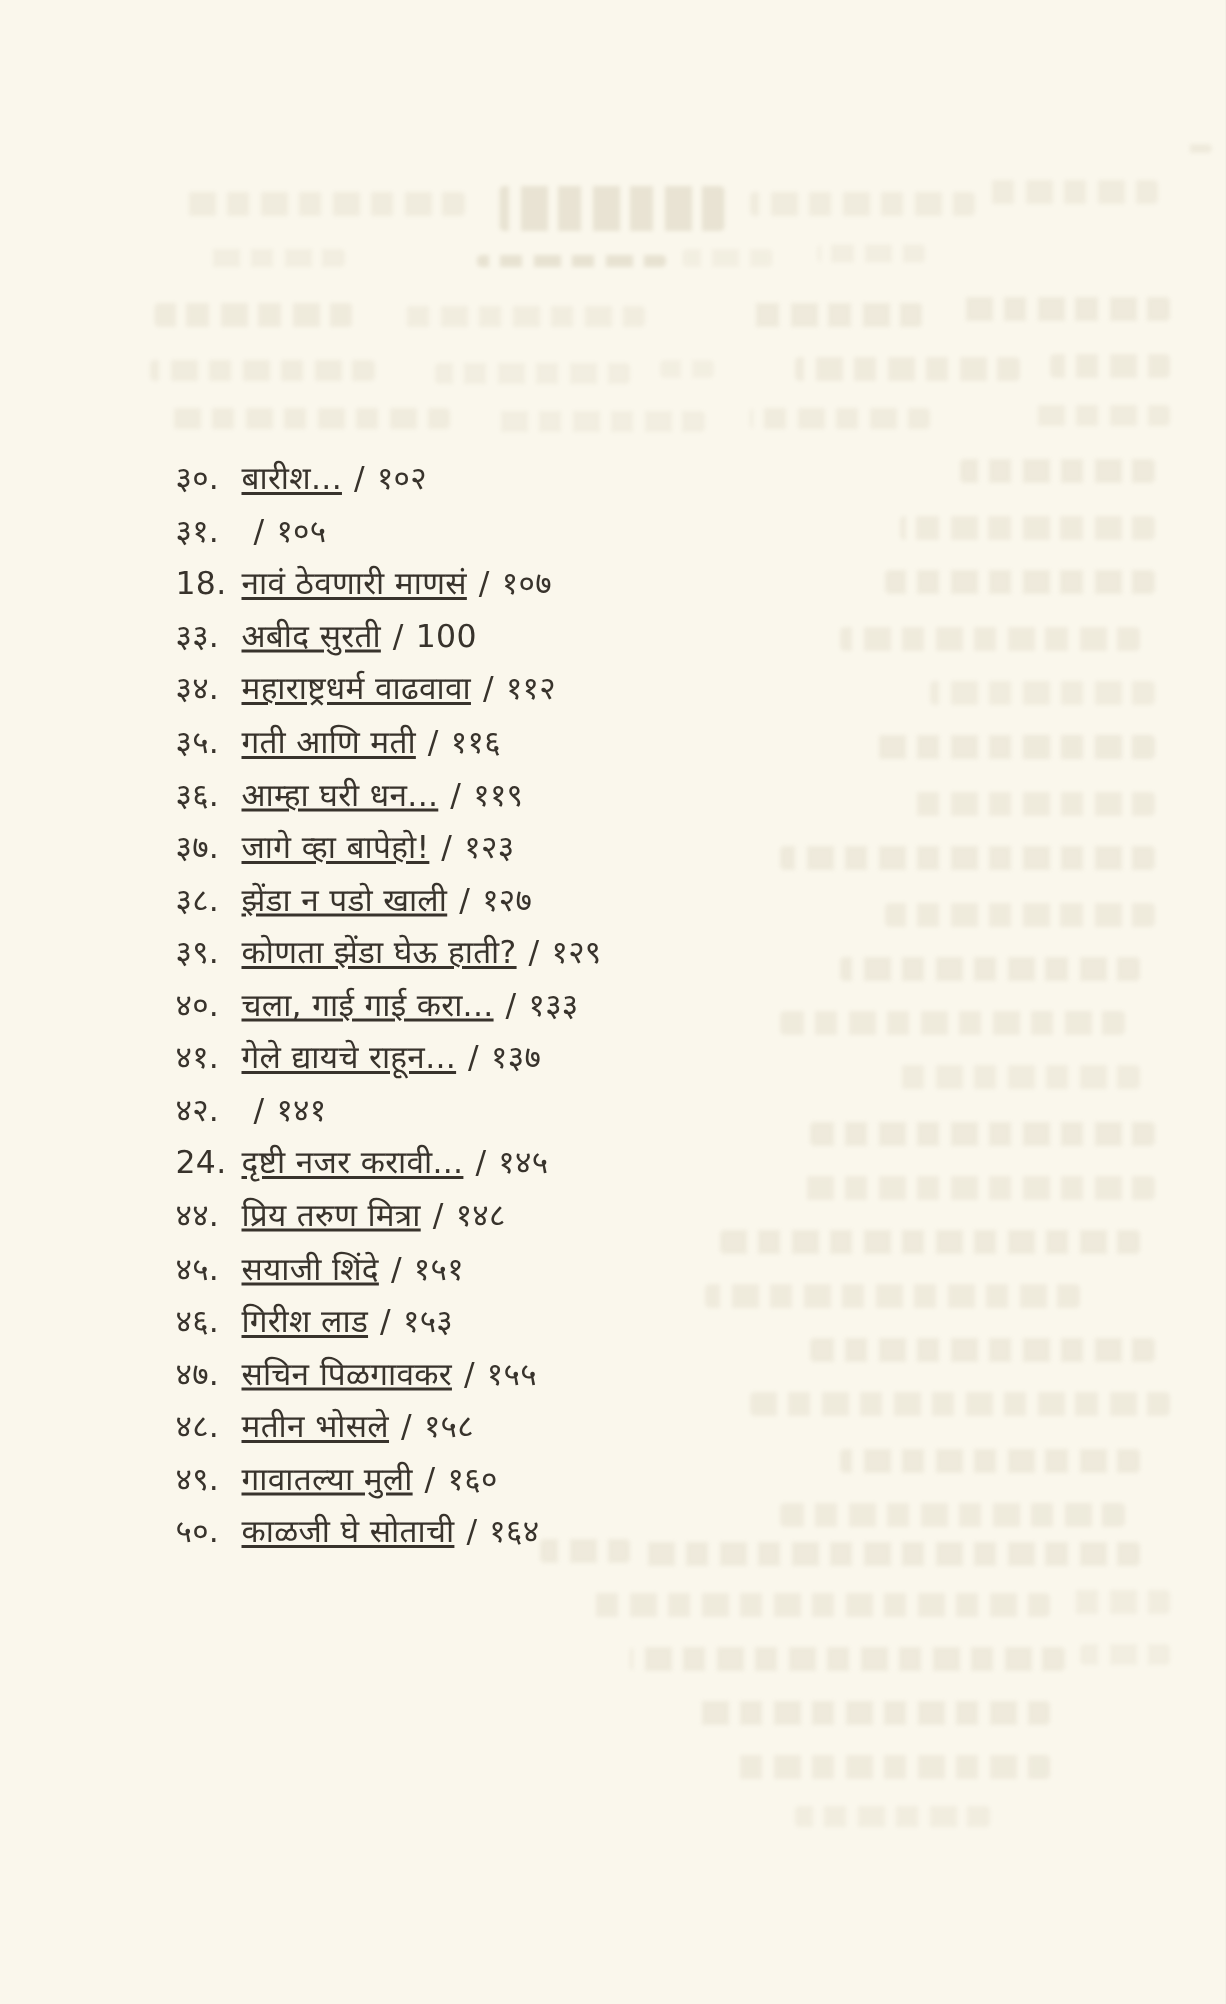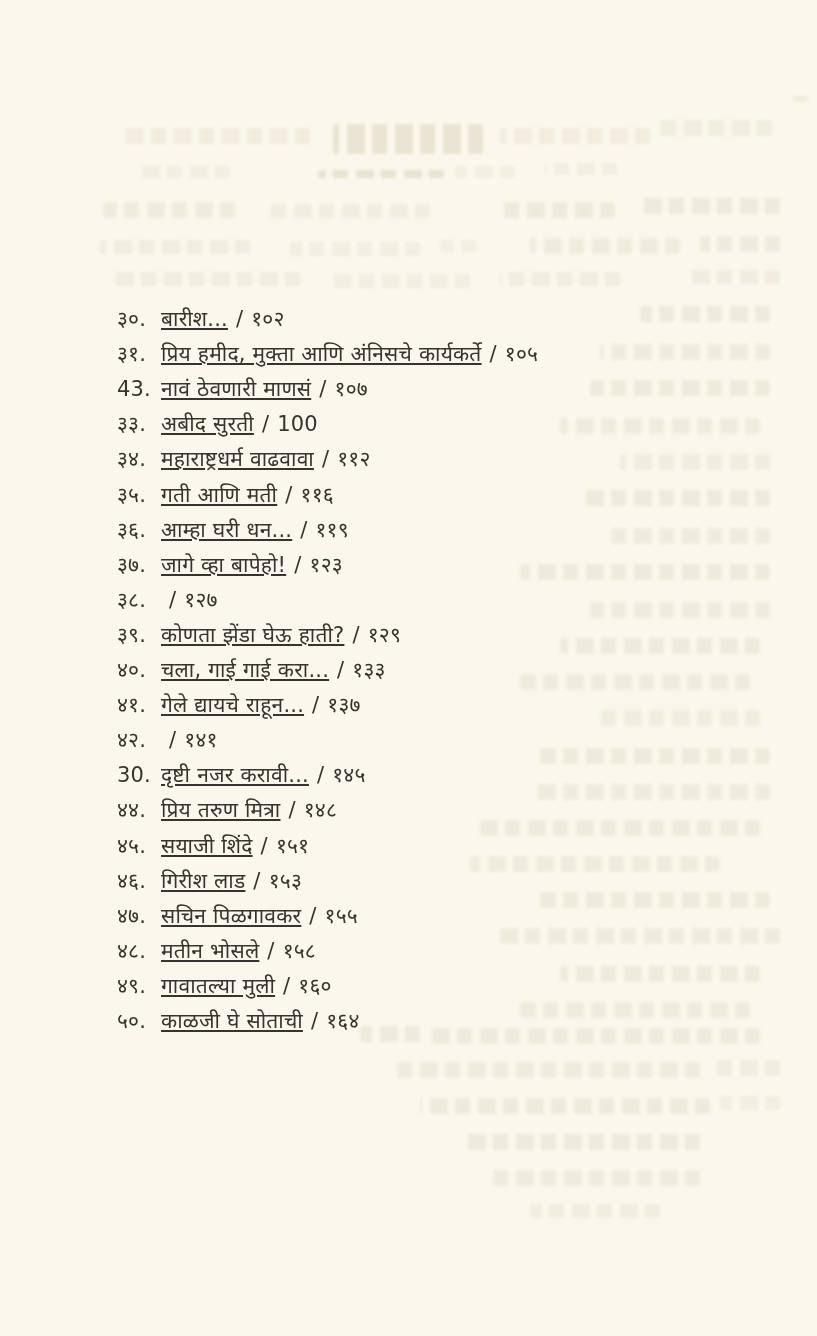--- a/index.html
+++ b/index.html
@@ -106,26 +106,25 @@
     </div>
   <div class="toc" id="toc">
       <div class="toc-row">
         <span class="toc-num">३०.</span>
         <span class="toc-title">बारीश...</span>
         <span class="toc-sep">/</span>
         <span class="toc-page">१०२</span>
       </div>
       <div class="toc-row">
         <span class="toc-num">३१.</span>
-        <span class="toc-title">प्रिय हमीद, मुक्ता आणि अंनिसचे कार्यकर्ते</span>
         <span class="toc-sep">/</span>
         <span class="toc-page">१०५</span>
       </div>
       <div class="toc-row">
-        <span class="toc-num">43.</span>
+        <span class="toc-num">18.</span>
         <span class="toc-title">नावं ठेवणारी माणसं</span>
         <span class="toc-sep">/</span>
         <span class="toc-page">१०७</span>
       </div>
       <div class="toc-row">
         <span class="toc-num">३३.</span>
         <span class="toc-title">अबीद सुरती</span>
         <span class="toc-sep">/</span>
         <span class="toc-page">100</span>
       </div>
@@ -148,20 +147,21 @@
         <span class="toc-page">११९</span>
       </div>
       <div class="toc-row">
         <span class="toc-num">३७.</span>
         <span class="toc-title">जागे व्हा बापेहो!</span>
         <span class="toc-sep">/</span>
         <span class="toc-page">१२३</span>
       </div>
       <div class="toc-row">
         <span class="toc-num">३८.</span>
+        <span class="toc-title">झेंडा न पडो खाली</span>
         <span class="toc-sep">/</span>
         <span class="toc-page">१२७</span>
       </div>
       <div class="toc-row">
         <span class="toc-num">३९.</span>
         <span class="toc-title">कोणता झेंडा घेऊ हाती?</span>
         <span class="toc-sep">/</span>
         <span class="toc-page">१२९</span>
       </div>
       <div class="toc-row">
@@ -175,21 +175,21 @@
         <span class="toc-title">गेले द्यायचे राहून...</span>
         <span class="toc-sep">/</span>
         <span class="toc-page">१३७</span>
       </div>
       <div class="toc-row">
         <span class="toc-num">४२.</span>
         <span class="toc-sep">/</span>
         <span class="toc-page">१४१</span>
       </div>
       <div class="toc-row">
-        <span class="toc-num">30.</span>
+        <span class="toc-num">24.</span>
         <span class="toc-title">दृष्टी नजर करावी...</span>
         <span class="toc-sep">/</span>
         <span class="toc-page">१४५</span>
       </div>
       <div class="toc-row">
         <span class="toc-num">४४.</span>
         <span class="toc-title">प्रिय तरुण मित्रा</span>
         <span class="toc-sep">/</span>
         <span class="toc-page">१४८</span>
       </div>

